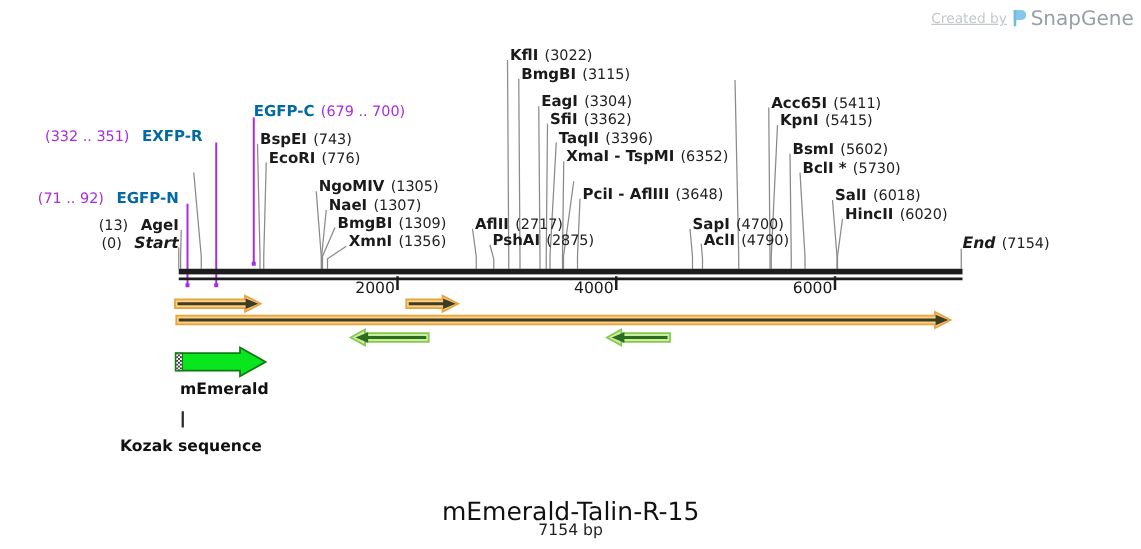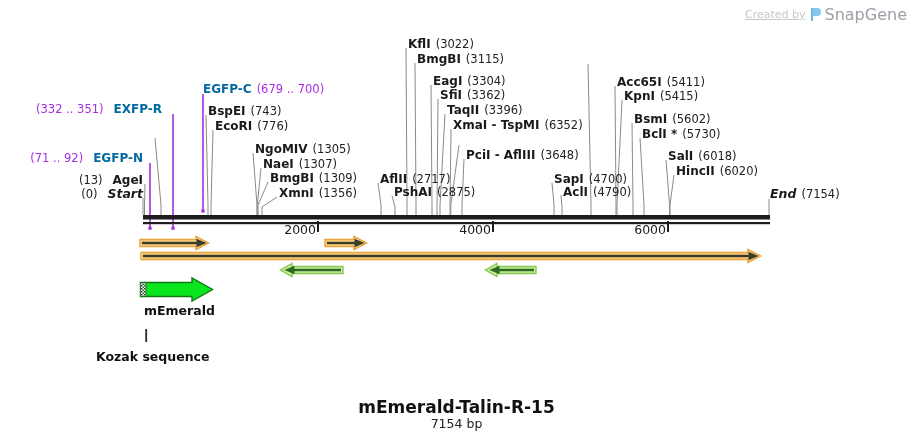--- a/index.html
+++ b/index.html
@@ -11,21 +11,21 @@
   .lbl .ps{font-size:11.5px;font-weight:normal;color:#222;}
   .name-first .ps{margin-left:5px;}
   .pos-first .ps{margin-right:10px;}
   .pos-first{text-align:right;}
   .feat{color:#a62de3;}
   .feat .nm{font-weight:bold;color:#0369a1;}
   .feat .ps{color:#a62de3;}
   .se .nm{font-style:italic;font-size:12.5px;}
   .rulnum{position:absolute;font-size:12.5px;color:#1a1a1a;text-align:right;}
   .small-lbl{position:absolute;font-size:12.5px;color:#111;font-weight:bold;}
-  #title{position:absolute;left:0;width:913px;text-align:center;font-size:17px;font-weight:bold;color:#111;}
+  #title{position:absolute;left:0;width:913px;text-align:center;font-size:20px;font-weight:normal;color:#111;}
   #subtitle{position:absolute;left:0;width:913px;text-align:center;font-size:12.5px;color:#222;}
   #credit{position:absolute;top:5px;right:6px;display:flex;align-items:center;gap:4px;}
   #credit .ctext{font-size:11px;color:#c3c7ca;text-decoration:underline;}
   #credit .cbrand{font-size:16px;font-weight:normal;color:#999fa6;}
 </style>
 </head>
 <body>
 
 <div id="canvas">
 

